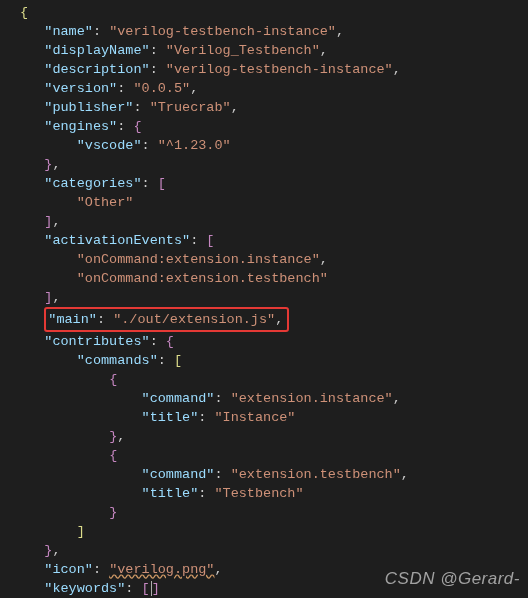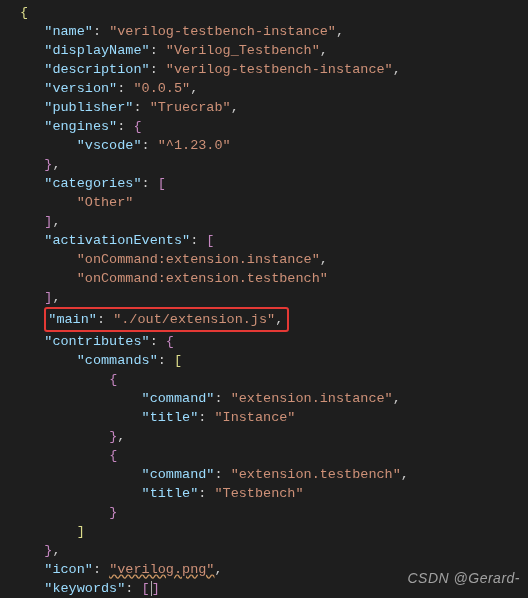--- a/index.html
+++ b/index.html
@@ -33,21 +33,21 @@
   text-decoration-line: underline;
   text-decoration-style: wavy;
   text-decoration-color: #d19a66;
 }
 .watermark {
   position: absolute;
   right: 8px;
   bottom: 10px;
   color: #b8b8b8;
   font-family: Arial, sans-serif;
-  font-size: 14px;
+  font-size: 17px;
   font-style: italic;
   letter-spacing: 0.5px;
   opacity: 0.85;
 }
 .cursor-bar {
   display: inline-block;
   width: 1px;
   height: 15px;
   background: #aeafad;
   vertical-align: middle;

